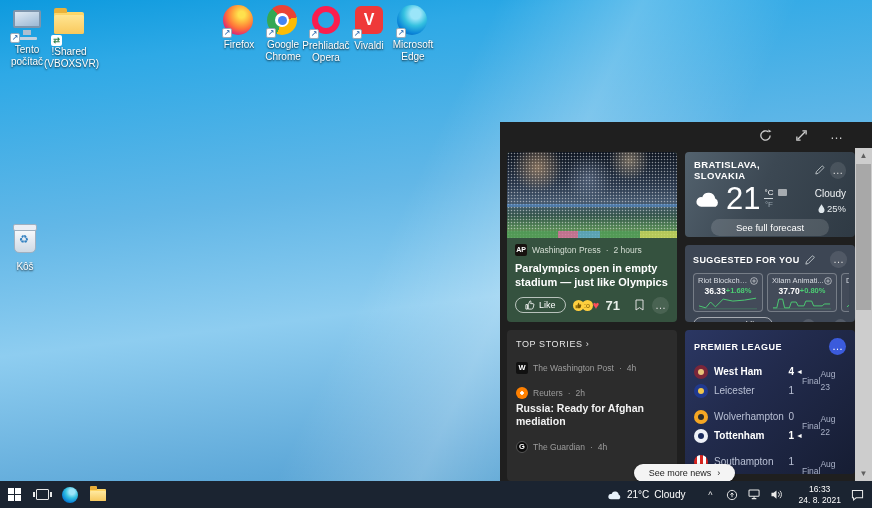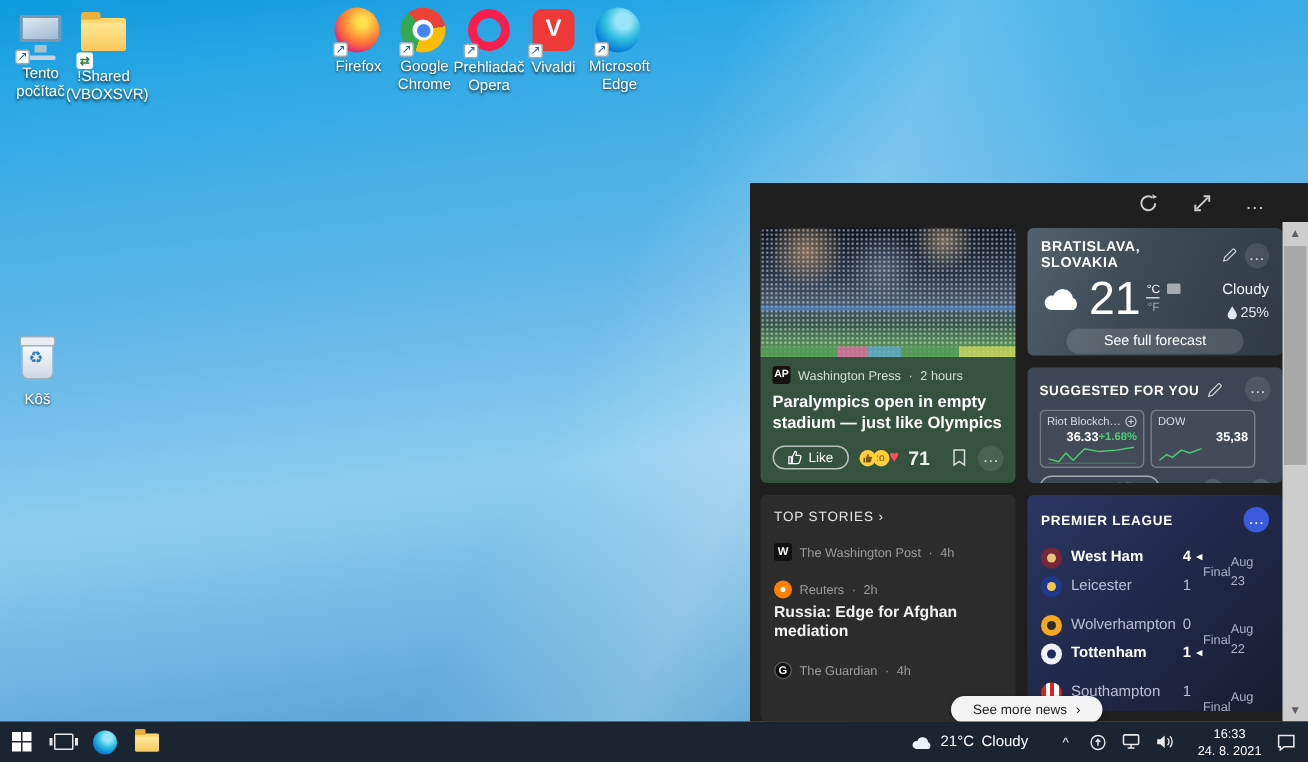--- a/index.html
+++ b/index.html
@@ -113,21 +113,21 @@
 
   
   .stocks{margin-top:8px;height:77px;background:#3d4654;padding:6px 8px 0;}
   .sk-head{display:flex;align-items:center;gap:5px;}
   .sk-title{font-size:9px;font-weight:bold;letter-spacing:.4px;color:#fff;}
   .sk-tiles{display:flex;gap:4px;margin-top:5px;overflow:hidden;width:156px;}
   .tile{flex:none;width:70px;border:1px solid rgba(255,255,255,.28);border-radius:4px;padding:2px 4px 1px;
     background:rgba(255,255,255,.03);cursor:pointer;}
   .tile .nm{display:flex;align-items:center;font-size:7.5px;color:#d9dde3;white-space:nowrap;overflow:hidden;}
   .tile .nm span{overflow:hidden;text-overflow:ellipsis;}
-  .tile .pr{display:flex;justify-content:flex-end;font-size:8.5px;font-weight:bold;color:#fff;margin-top:1px;}
+  .tile .pr{display:flex;justify-content:center;font-size:8.5px;font-weight:bold;color:#fff;margin-top:1px;}
   .tile .chg{color:#4ccd73;font-size:7.5px;}
   .sk-foot{display:flex;align-items:center;margin-top:5px;}
   .wl-btn{border:1px solid rgba(255,255,255,.55);border-radius:9px;font-size:8.5px;color:#eee;padding:2px 11px;cursor:pointer;}
   .pg{margin-left:auto;display:flex;align-items:center;gap:4px;font-size:8px;color:#cfd3d8;}
   .pg .nav{width:13px;height:13px;border-radius:50%;background:rgba(255,255,255,.12);text-align:center;
     line-height:12px;font-size:9px;cursor:pointer;}
 
   
   .sports{margin-top:8px;height:144px;background:linear-gradient(135deg,#2b3763 0%,#222b4d 40%,#161d33 100%);padding:8px 9px 0;}
   .sp-head{display:flex;align-items:center;}
@@ -319,21 +319,21 @@
           </div>
         </div>
 
         <div class="st-item">
           <div class="st-src">
             <span class="st-logo round reuters"></span>
             <span>Reuters</span>
             <span>·</span>
             <span>2h</span>
           </div>
-          <div class="st-hl">Russia: Edge for Afghan mediation</div>
+          <div class="st-hl">Russia: Ready for Afghan mediation</div>
         </div>
 
         <div class="st-item">
           <div class="st-src">
             <span class="st-logo round guardian">G</span>
             <span>The Guardian</span>
             <span>·</span>
             <span>4h</span>
           </div>
 
@@ -391,20 +391,37 @@
                   <path d="M5 2.8v4.4M2.8 5h4.4" stroke="#cfd3d8" stroke-width=".9"></path>
                 </svg>
             </div>
             <div class="pr">
                 <span>36.33</span>
                 <span class="chg">+1.68%</span>
               </div>
             <svg width="60" height="14" viewBox="0 0 62 14">
                 <path d="M1 13h60" stroke="#4ccd73" stroke-width=".6" opacity=".5"></path>
                 <polyline points="1,10 8,12 13,6 18,11 26,3 36,5 48,4 60,2" fill="none" stroke="#4ccd73" stroke-width="1"></polyline>
+              </svg>
+          </div>
+          <div class="tile">
+            <div class="nm">
+                <span>Xilam Animati...</span>
+              <svg style="margin-left:auto;flex:none" width="8" height="8" viewBox="0 0 10 10">
+                  <circle cx="5" cy="5" r="4.2" fill="none" stroke="#cfd3d8" stroke-width=".9"></circle>
+                  <path d="M5 2.8v4.4M2.8 5h4.4" stroke="#cfd3d8" stroke-width=".9"></path>
+                </svg>
+            </div>
+            <div class="pr">
+                <span>37.70</span>
+                <span class="chg">+0.80%</span>
+              </div>
+            <svg width="60" height="14" viewBox="0 0 62 14">
+                <path d="M1 13h60" stroke="#4ccd73" stroke-width=".6" opacity=".5"></path>
+                <polyline points="1,12 5,12 7,3 11,3 13,12 18,12 20,6 25,6 27,10 33,10 35,5 41,5 43,10 52,10 54,8 60,8" fill="none" stroke="#4ccd73" stroke-width="1"></polyline>
               </svg>
           </div>
           <div class="tile">
             <div class="nm">
                 <span>DOW</span>
               </div>
             <div class="pr">
                 <span>35,38</span>
               </div>
             <svg width="60" height="14" viewBox="0 0 62 14">

